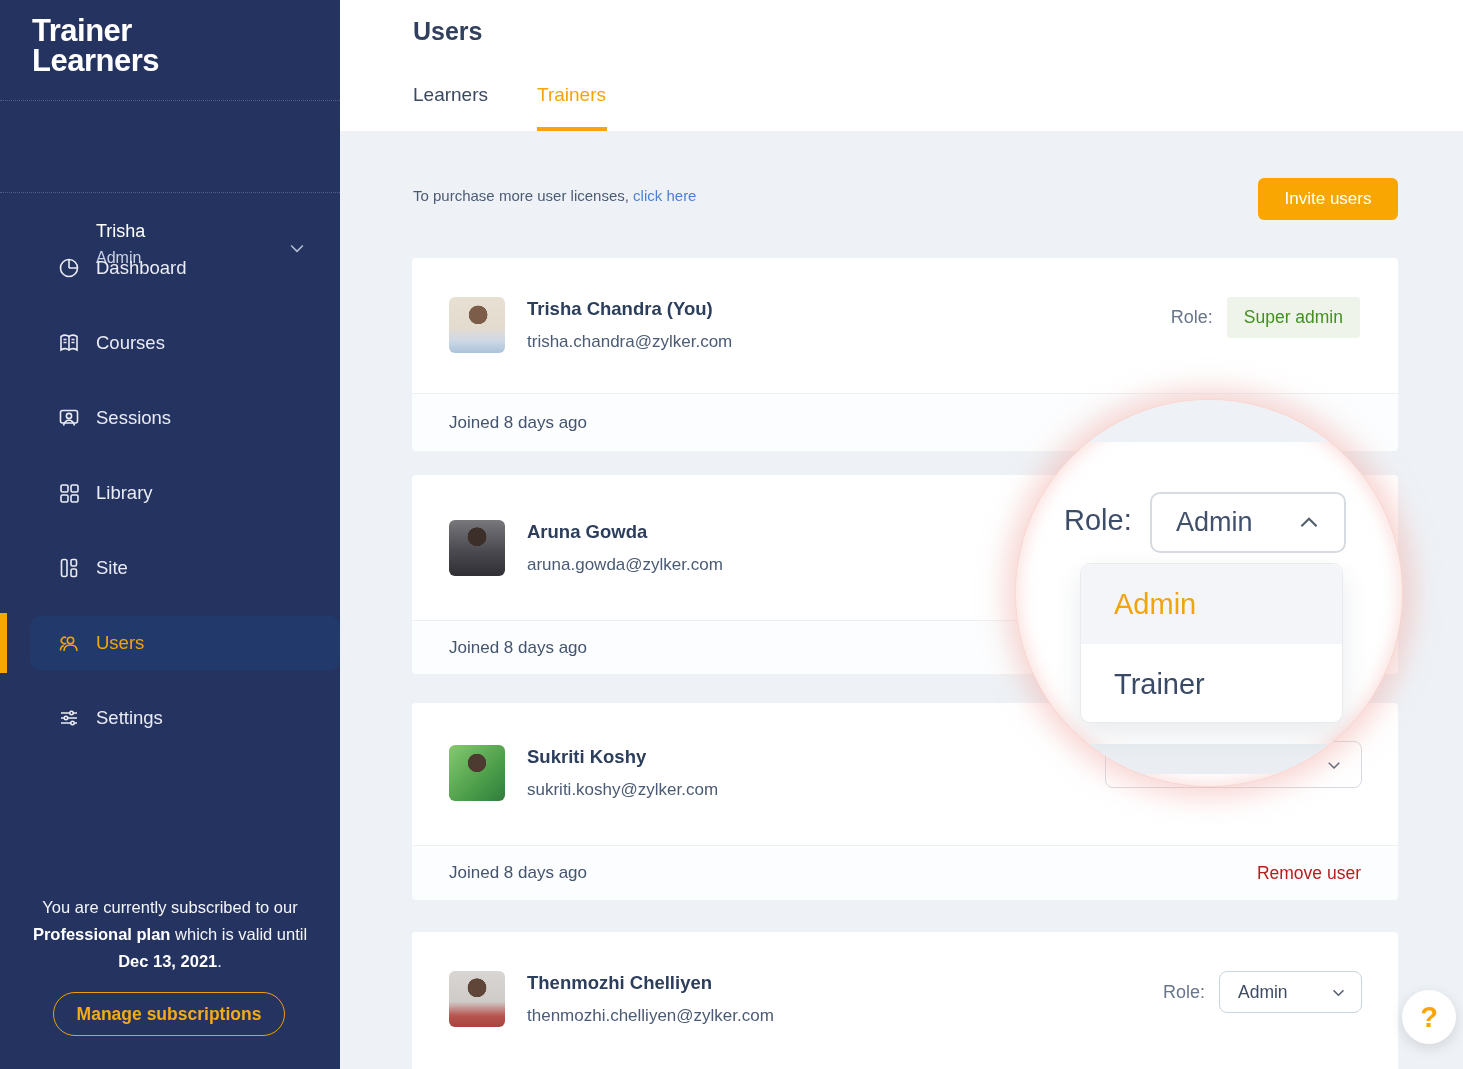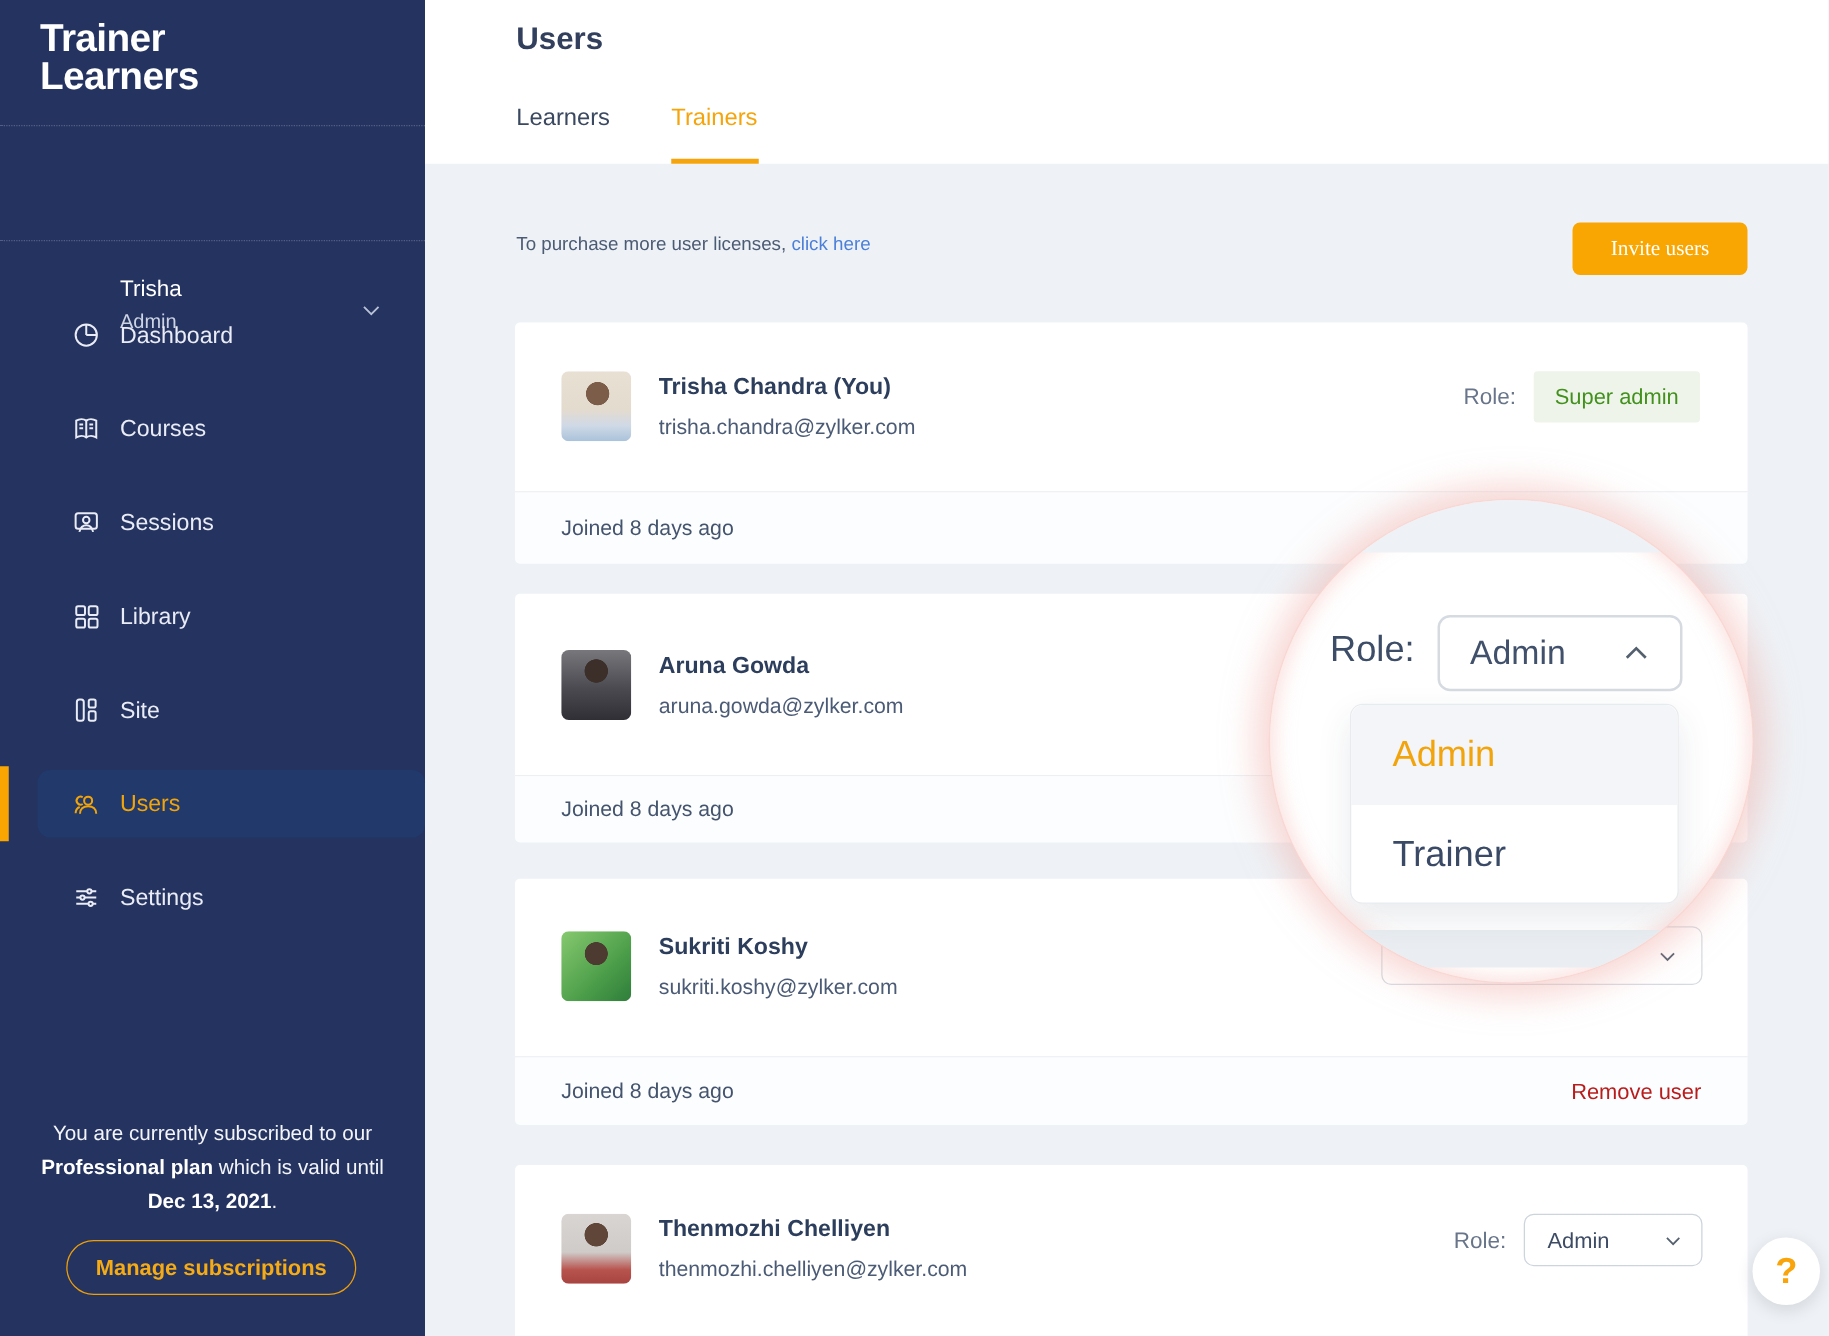--- a/index.html
+++ b/index.html
@@ -38,21 +38,21 @@
   .page-title { position:absolute; left:73px; top:17px; font-size:25px; font-weight:700; color:#32405e; }
   .tab { position:absolute; top:84px; font-size:19px; cursor:pointer; }
   .tab-learners { left:73px; color:#3a4860; }
   .tab-trainers { left:197px; color:#f5a40c; }
   .tab-underline { position:absolute; left:197px; top:127px; width:70px; height:4px; background:#f5a40c; }
 
   
   .notice { position:absolute; left:413px; top:187px; font-size:15px; color:#4c5b74; }
   .notice a { color:#4b7fd8; text-decoration:none; cursor:pointer; }
   .invite-btn { position:absolute; left:1258px; top:178px; width:140px; height:42px; background:#f9a602; border:none; border-radius:6px;
-    color:#ffffff; font-size:17px; font-family:Liberation Serif, serif; cursor:pointer; }
+    color:#ffffff; font-size:17px; font-family:Liberation Sans, sans-serif; cursor:pointer; }
 
   
   .card { position:absolute; left:412px; width:986px; z-index:1; }
   .card-body { position:relative; background:#ffffff; border-radius:4px 4px 0 0; }
   .card-footer { position:relative; background:#fcfdfe; border-top:1px solid #edf0f3; border-radius:0 0 4px 4px;
     display:flex; align-items:center; justify-content:space-between; padding:0 37px; }
   .joined { font-size:17px; color:#44546e; }
   .remove-link { font-size:17.5px; color:#b91c1c; text-decoration:none; cursor:pointer; }
   .avatar { position:absolute; left:37px; width:56px; height:56px; border-radius:6px; }
   .av1 { background: radial-gradient(circle at 52% 32%, #7b5d4a 0 19%, rgba(0,0,0,0) 20%),

